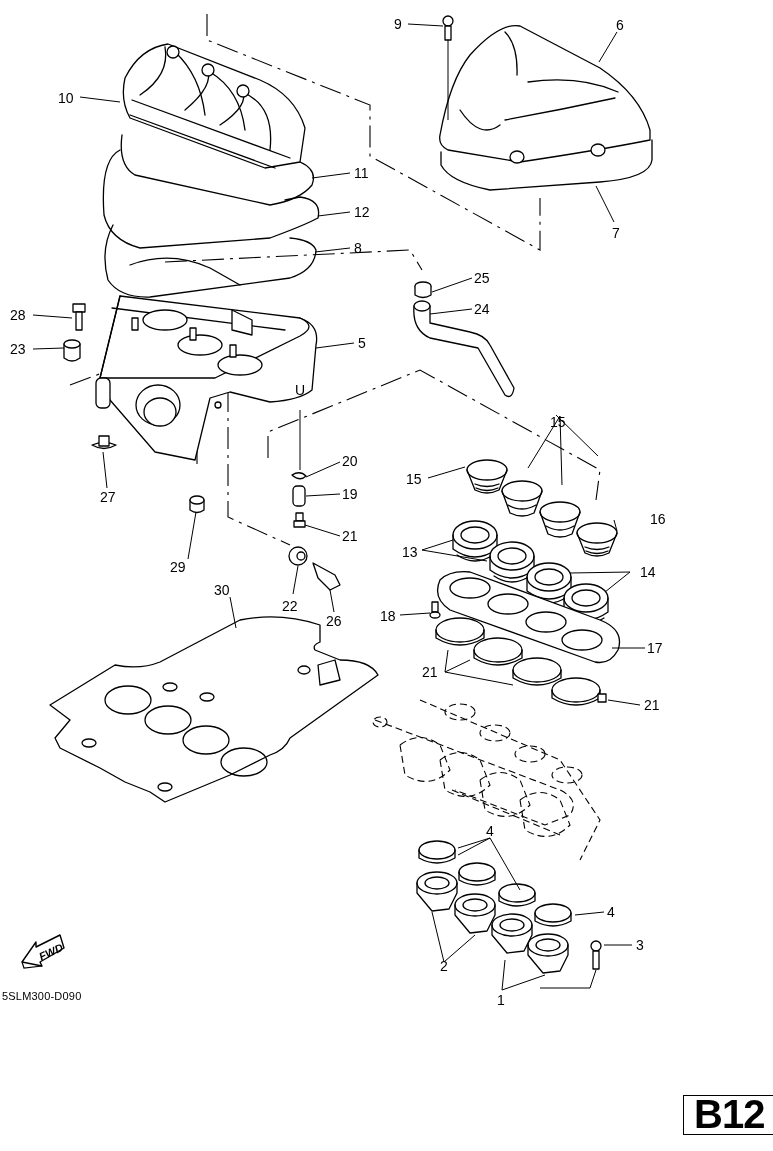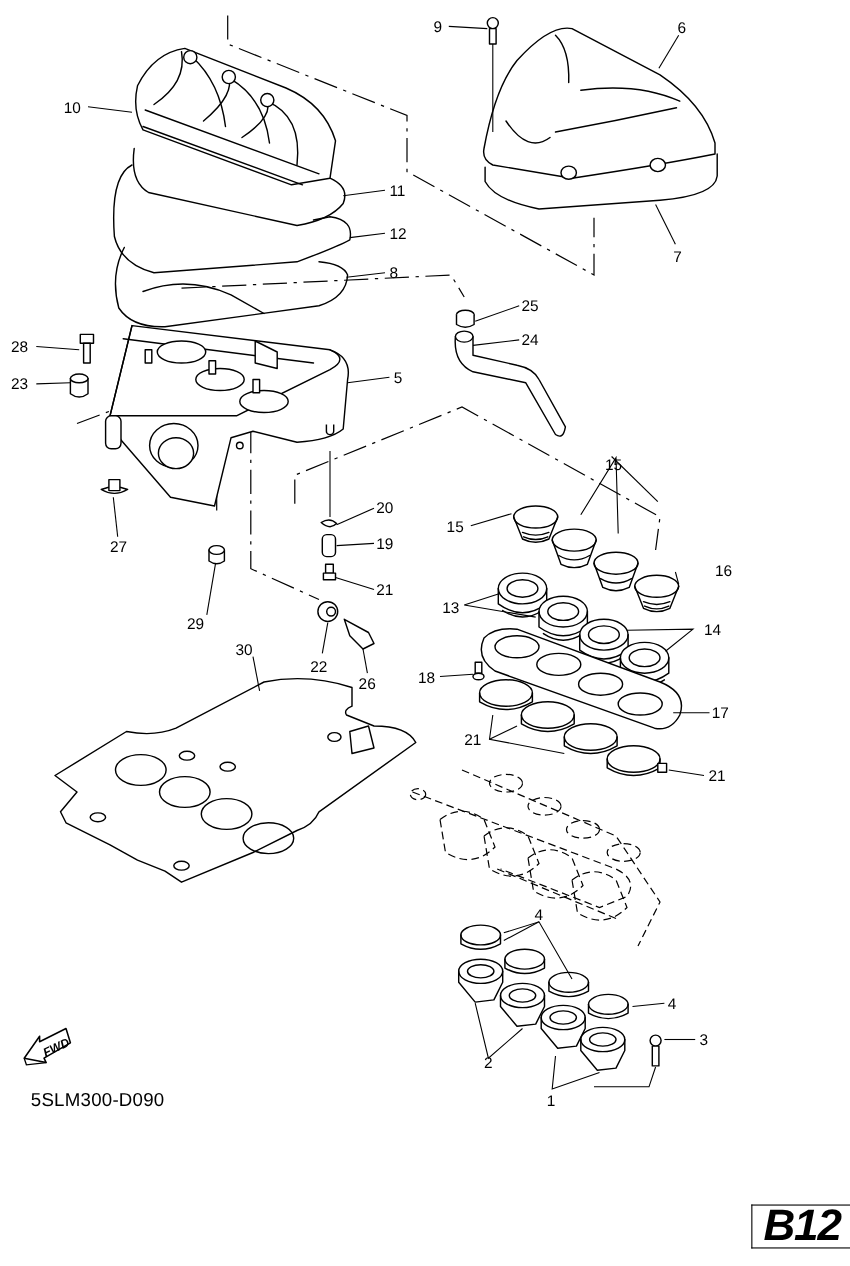--- a/index.html
+++ b/index.html
@@ -5,26 +5,26 @@
   html, body { margin: 0; padding: 0; background: #ffffff; }
   body { width: 773px; height: 1151px; position: relative; overflow: hidden;
          font-family: "Liberation Sans", sans-serif; color: #000; }
   #diagram { position: absolute; left: 0; top: 0; width: 773px; height: 1151px; }
   .ln { fill: none; stroke: #000; stroke-width: 1.3; stroke-linejoin: round; stroke-linecap: round; }
   .dash { fill: none; stroke: #000; stroke-width: 1.1; stroke-dasharray: 22 6 3 6; }
   .ghost { fill: none; stroke: #000; stroke-width: 1.1; stroke-dasharray: 7 4; }
   .wf { fill: #fff; stroke: #000; stroke-width: 1.3; stroke-linejoin: round; }
   .callout-text { font-family: "Liberation Sans", sans-serif; font-size: 14px; fill: #000; }
   .leader { stroke: #000; stroke-width: 1; fill: none; }
-  .code-label { position: absolute; left: 28px; top: 990px; font-size: 17px; letter-spacing: 0.2px; }
+  .code-label { position: absolute; left: 2px; top: 990px; font-size: 11px; letter-spacing: 0.2px; }
   .page-badge { position: absolute; left: 683px; top: 1095px; width: 100px; height: 40px;
                 border: 1.5px solid #000; border-right: none; box-sizing: border-box; background: #fff;
                 overflow: hidden; }
   .page-badge span { position: absolute; left: 10px; top: -4px; font-weight: bold; font-size: 40px;
-                     font-family: "Liberation Sans", sans-serif; letter-spacing: -1px; white-space: nowrap; font-style: italic; }
+                     font-family: "Liberation Sans", sans-serif; letter-spacing: -1px; white-space: nowrap; }
   .fwd-icon { position: absolute; left: 16px; top: 932px; width: 52px; height: 46px; }
 </style>
 </head>
 <body>
 
 <svg id="diagram" viewBox="0 0 773 1151" xmlns="http://www.w3.org/2000/svg">
 
   <g>
     <polyline class="dash" points="207,14 207,40 370,105 370,156 540,250 540,198"></polyline>
     <polyline class="dash" points="165,262 410,250 422,270"></polyline>

